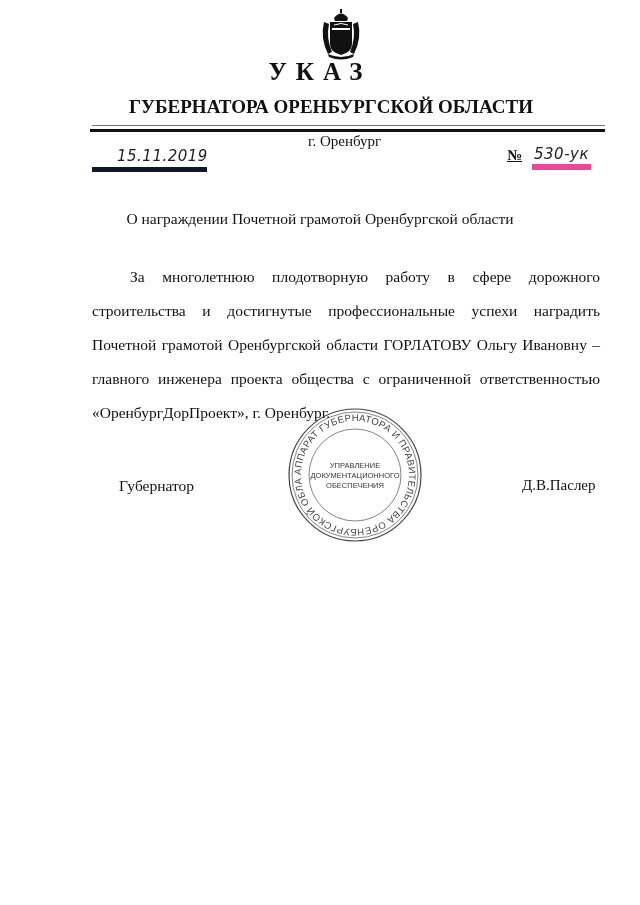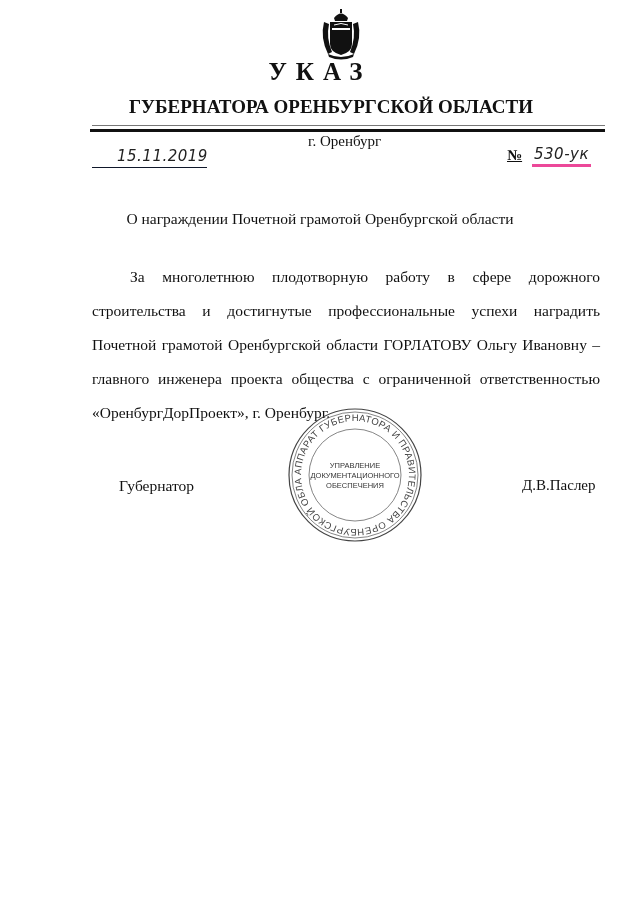--- a/index.html
+++ b/index.html
@@ -13,29 +13,29 @@
     left: 0; width: 640px; top: 58px; text-align: center;
     font-size: 25px; font-weight: bold; letter-spacing: 9px; 
     box-sizing: border-box;
   }
   .title-gov {
     left: 0; width: 640px; top: 96px; text-align: center;
     font-size: 19px; font-weight: bold; padding-left: 22px; box-sizing: border-box;
   }
   .rule-thick { left: 90px; top: 129px; width: 515px; height: 3px; background: #111; }
   .rule-thin { left: 92px; top: 125px; width: 513px; height: 1px; background: #777; }
-  .date-wrap { left: 92px; top: 145px; width: 115px; height: 22px; border-bottom: 1px solid #0f172a; }
+  .date-wrap { left: 92px; top: 145px; width: 115px; height: 22px; border-bottom: 5px solid #0f172a; }
   .handwrite {
     font-family: "DejaVu Sans", sans-serif; font-style: italic; font-size: 15px; color: #222;
     letter-spacing: 0.5px;
   }
   .date-val { position: absolute; left: 25px; top: 2px; }
   .city { left: 308px; top: 133px; font-size: 15px; }
   .num-label { left: 507px; top: 147px; font-size: 15px; font-weight: bold; text-decoration: underline; }
-  .num-val { left: 532px; top: 145px; border-bottom: 3px solid #ec4899; padding: 0 2px 1px 2px; }
+  .num-val { left: 532px; top: 145px; border-bottom: 6px solid #ec4899; padding: 0 2px 1px 2px; }
   .subject { left: 0; width: 568px; top: 210px; text-align: center; font-size: 15.5px; padding-left: 72px; box-sizing: border-box; }
   .body-text {
     left: 92px; top: 260px; width: 508px; font-size: 15.5px; line-height: 34px;
     text-align: justify; text-indent: 38px;
   }
   .seal { left: 286px; top: 406px; width: 138px; height: 138px; }
   .signer-title { left: 99px; top: 477px; font-size: 15.5px; margin-left: 20px; }
   .signer-name { left: 522px; top: 477px; font-size: 15px; }
 </style>
 </head>

